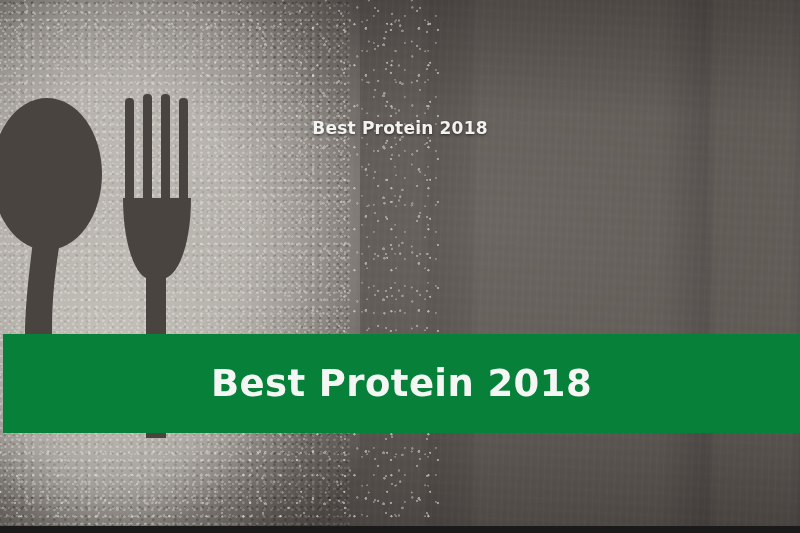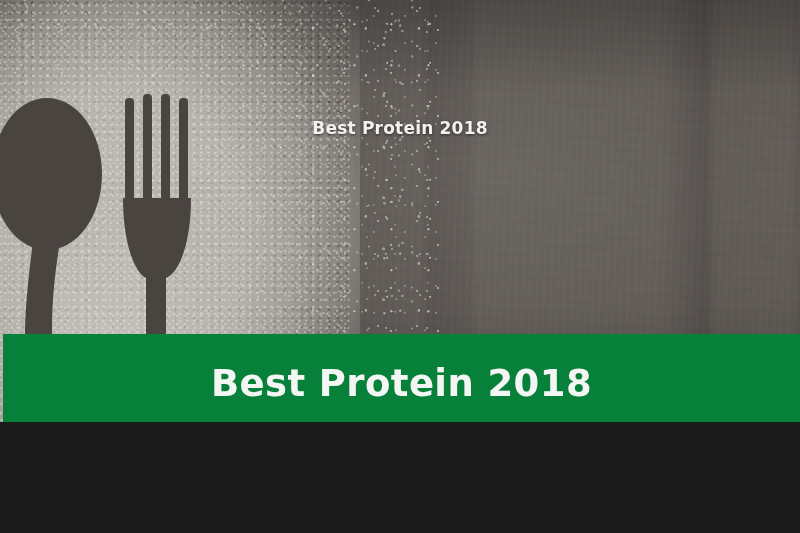--- a/index.html
+++ b/index.html
@@ -3,21 +3,21 @@
 <meta charset="utf-8">
 <style>
   html, body {
     margin: 0;
     padding: 0;
     background: #1a1a1a;
   }
   #stage {
     position: relative;
     width: 800px;
-    height: 422px;
+    height: 526px;
     overflow: hidden;
     font-family: "DejaVu Sans", sans-serif;
     background: #5b5551;
     user-select: none;
   }
 
   
   .photo-layer {
     position: absolute;
     inset: 0;

